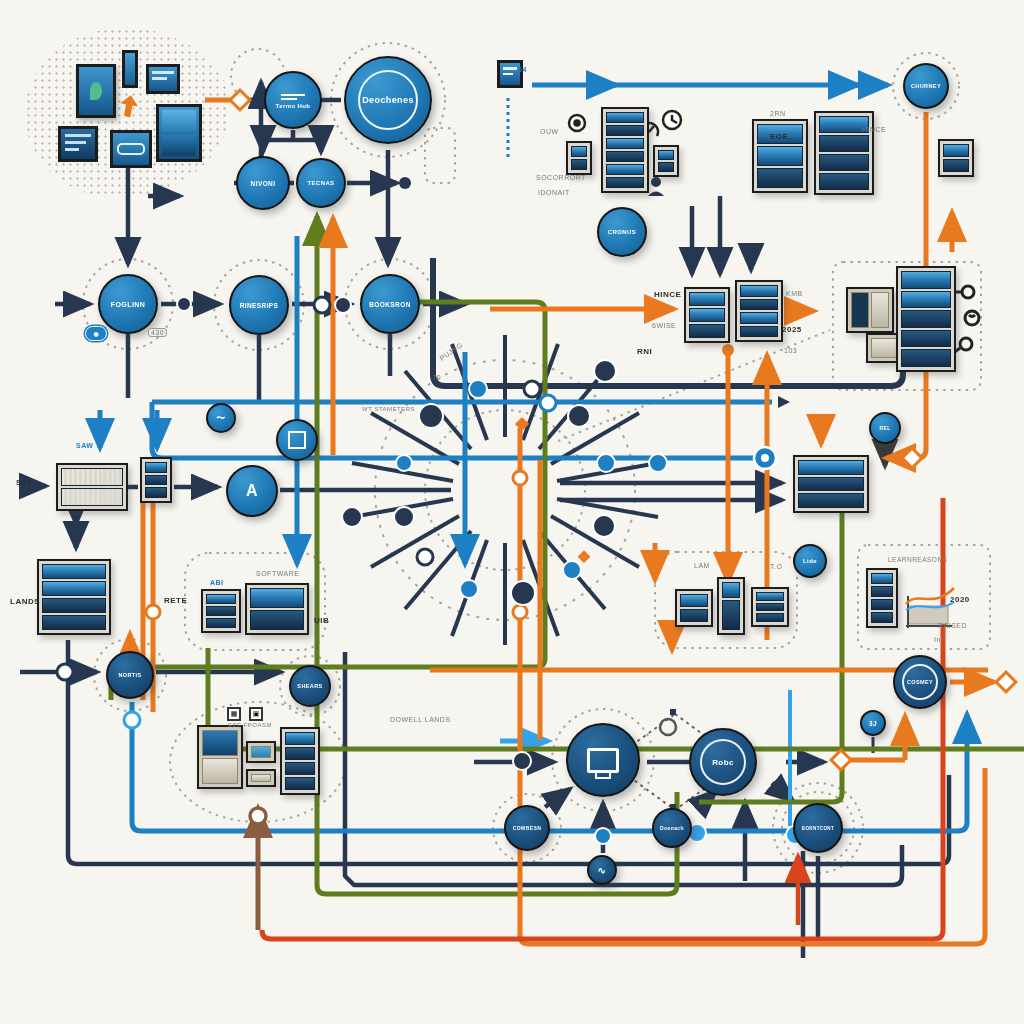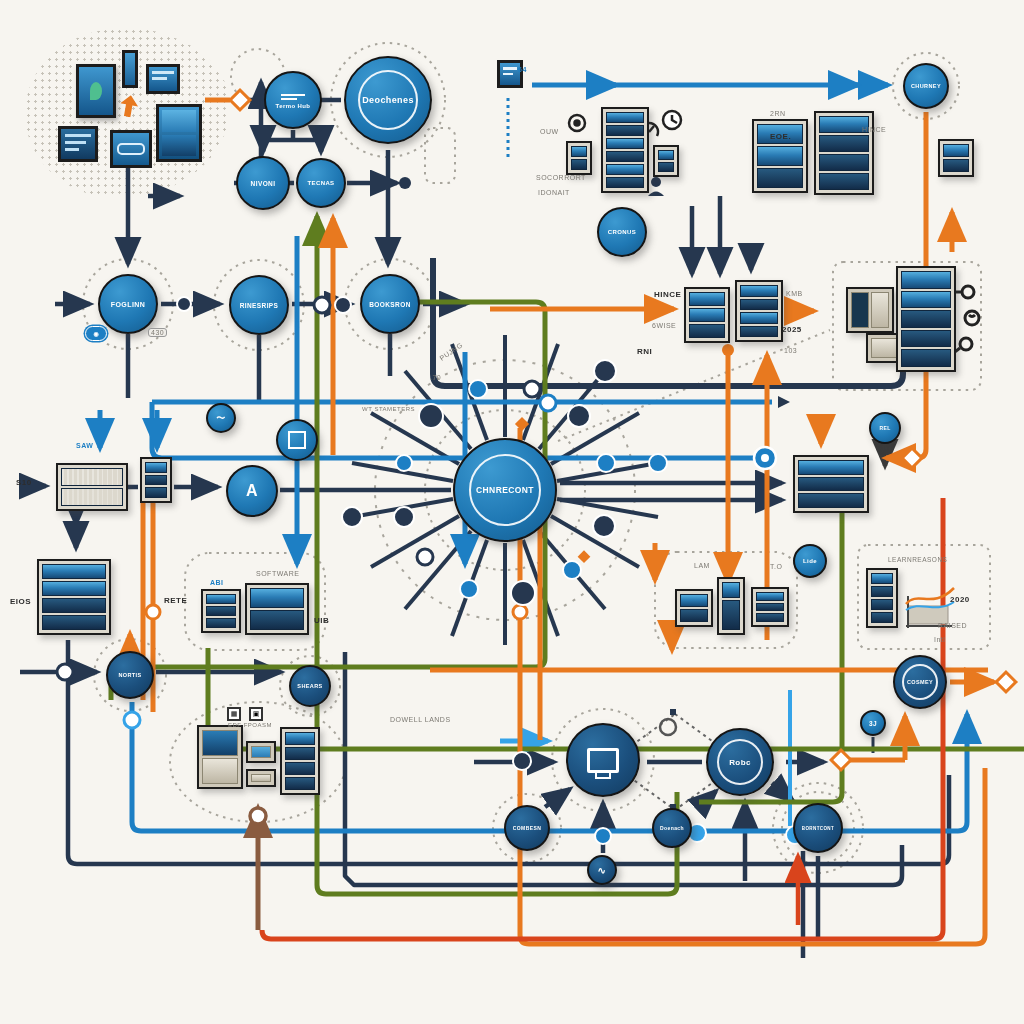--- a/index.html
+++ b/index.html
@@ -341,23 +341,20 @@
 </div>
 <div class="el node" style="left:360px;top:274px;width:60px;height:60px;font-size:6.5px;">
   <span class="lab">BOOKSRON</span>
 </div>
 <div class="el node" style="left:903px;top:63px;width:46px;height:46px;font-size:5.5px;">
   <span class="lab">CHURNEY</span>
 </div>
 <div class="el node" style="left:597px;top:207px;width:50px;height:50px;font-size:6px;">
   <span class="lab">CRONUS</span>
 </div>
-<div class="el node node--ring" style="left:453px;top:438px;width:104px;height:104px;font-size:8.5px;z-index:3;">
-  <span class="lab">CHNRECONT</span>
-</div>
 <div class="el node" style="left:206px;top:403px;width:30px;height:30px;font-size:9px;">
   <span>〜</span>
 </div>
 <div class="el node" style="left:276px;top:419px;width:42px;height:42px;">
   <span class="sq-glyph"></span>
 </div>
 <div class="el node" style="left:226px;top:465px;width:52px;height:52px;font-size:16px;">
   <span class="lab">A</span>
 </div>
 <div class="el node node--dark" style="left:106px;top:651px;width:48px;height:48px;font-size:5.5px;">
@@ -371,21 +368,21 @@
 </div>
 <div class="el node" style="left:793px;top:544px;width:34px;height:34px;font-size:6px;">
   <span class="lab">Lide</span>
 </div>
 <div class="el node node--dark node--ring" style="left:893px;top:655px;width:54px;height:54px;font-size:5.5px;">
   <span class="lab">COSMEY</span>
 </div>
 <div class="el node node--dark" style="left:566px;top:723px;width:74px;height:74px;">
   <span class="monitor-glyph"></span>
 </div>
-<div class="el node node--dark node--ring" style="left:706px;top:728px;width:68px;height:68px;font-size:8px;">
+<div class="el node node--dark node--ring" style="left:689px;top:728px;width:68px;height:68px;font-size:8px;">
   <span class="lab">Robc</span>
 </div>
 <div class="el node node--dark" style="left:504px;top:805px;width:46px;height:46px;font-size:5px;">
   <span class="lab">COMBESN</span>
 </div>
 <div class="el node node--dark" style="left:652px;top:808px;width:40px;height:40px;font-size:5px;">
   <span class="lab">Doenach</span>
 </div>
 <div class="el node node--dark" style="left:793px;top:803px;width:50px;height:50px;font-size:4.5px;">
   <span class="lab">BORNTCONT</span>
@@ -544,21 +541,21 @@
 <span class="lbl" style="left:652px;top:322px;">6WISE</span>
 <span class="lbl lbl--dark" style="left:637px;top:347px;">RNI</span>
 <span class="lbl" style="left:786px;top:290px;">KMB</span>
 <span class="lbl lbl--dark" style="left:782px;top:325px;">2025</span>
 <span class="lbl" style="left:784px;top:347px;">103</span>
 <span class="lbl" style="left:438px;top:348px;transform:rotate(-35deg);">PUJNG</span>
 <span class="lbl" style="left:430px;top:374px;">.70</span>
 <span class="lbl" style="left:362px;top:406px;font-size:6px;">WT STAMETERS</span>
 <span class="lbl lbl--blue" style="left:76px;top:442px;">SAW</span>
 <span class="lbl lbl--dark" style="left:16px;top:478px;">S10</span>
-<span class="lbl lbl--dark" style="left:10px;top:597px;">EIOS</span>
+<span class="lbl lbl--dark" style="left:10px;top:597px;">LANDS</span>
 <span class="lbl" style="left:148px;top:328px;border:1px solid #999;border-radius:3px;padding:0 2px;background:#efede8;">430</span>
 <span class="lbl lbl--dark" style="left:164px;top:596px;">RETE</span>
 <span class="lbl" style="left:256px;top:570px;">SOFTWARE</span>
 <span class="lbl lbl--dark" style="left:314px;top:596px;margin-top:20px;">UIB</span>
 <span class="lbl lbl--blue" style="left:210px;top:579px;">ABI</span>
 <span class="lbl" style="left:390px;top:716px;">DOWELL LANDS</span>
 <span class="lbl" style="left:228px;top:722px;font-size:6px;">EDF FPOASM</span>
 <span class="lbl" style="left:694px;top:562px;">LAM</span>
 <span class="lbl" style="left:770px;top:563px;">T.O</span>
 <span class="lbl" style="left:888px;top:556px;font-size:6.5px;">LEARNREASONS</span>

